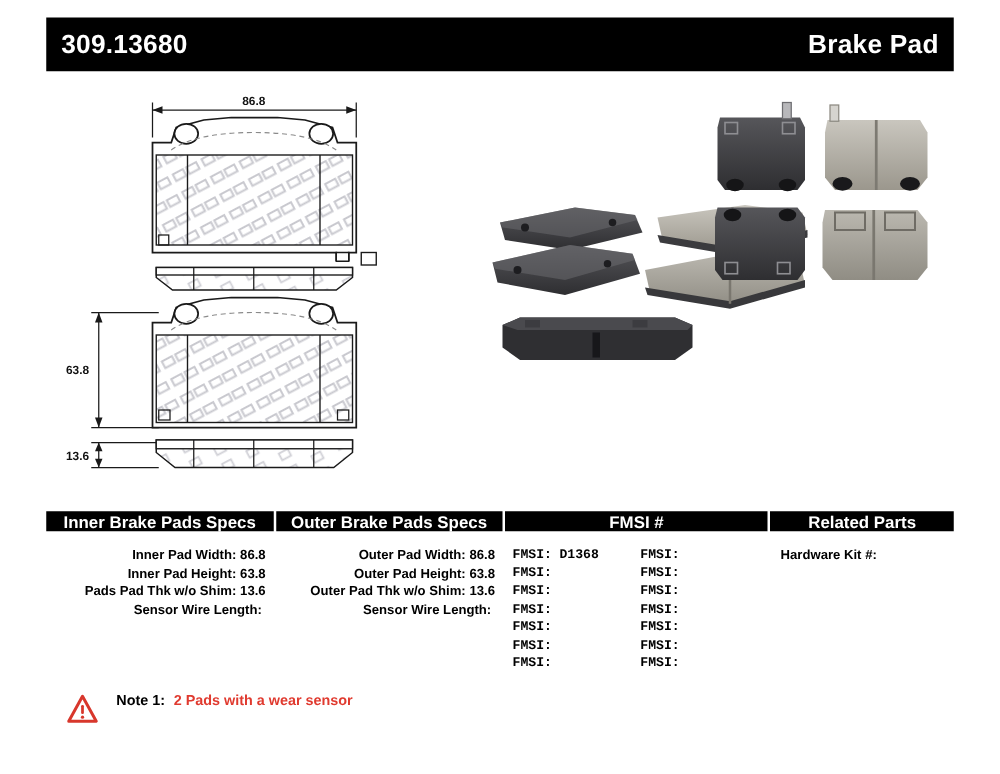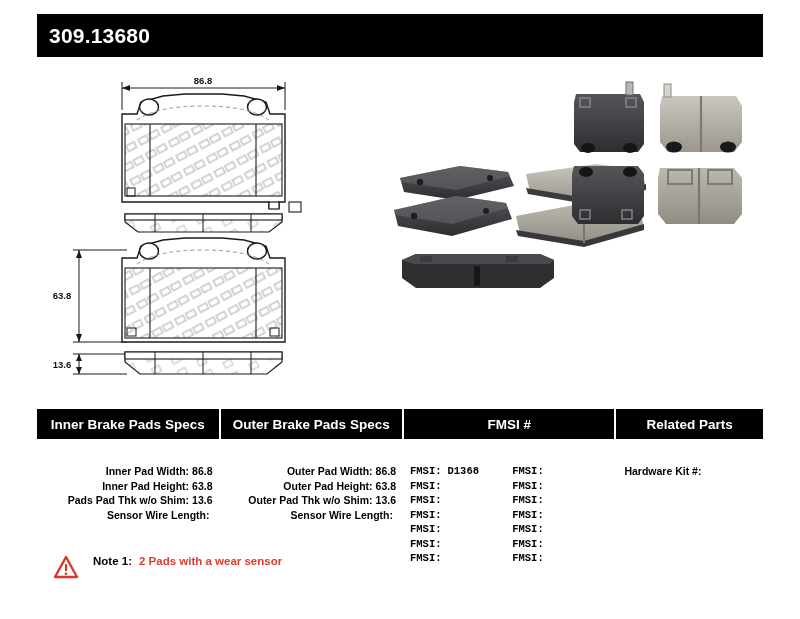--- a/index.html
+++ b/index.html
@@ -65,32 +65,32 @@
     display: flex;
     gap: 2px;
   }
   .col { position: relative; }
   .col-inner  { width: 182px; }
   .col-outer  { width: 182px; }
   .col-fmsi   { width: 211px; }
   .col-related{ width: 147px; }
 
   .col-head {
-    height: 30px;
+    height: 16px;
     background: #000000;
     color: #ffffff;
     font-size: 13.5px;
     font-weight: bold;
     display: flex;
     align-items: center;
     justify-content: center;
     white-space: nowrap;
   }
   .col-body {
-    padding-top: 25px;
+    padding-top: 12px;
     font-size: 10.5px;
     font-weight: bold;
     color: #000000;
   }
   .spec-line {
     text-align: right;
     padding-right: 6px;
     line-height: 14.5px;
     white-space: nowrap;
   }
@@ -140,20 +140,21 @@
   .note-row .note-label { display: inline-block; }
   .note-row .note-value { margin-left: 7px; color: #e03a2f; }
 </style>
 </head>
 <body>
 
 <div id="page">
 
   <div class="titlebar">
     <span class="part-no">309.13680</span>
+    <span class="product-type">Brake Pad</span>
   </div>
 
   <div class="drawings">
     <svg class="dwg-svg" width="726" height="330" viewBox="0 0 726 330">
       <defs>
         <pattern id="hatch" width="26" height="16" patternUnits="userSpaceOnUse" patternTransform="rotate(-28)">
           <rect width="26" height="16" fill="#ffffff"></rect>
           <rect x="1" y="4" width="9" height="6" fill="none" stroke="#c9c9cf" stroke-width="1.6"></rect>
           <rect x="13" y="4" width="9" height="6" fill="none" stroke="#c9c9cf" stroke-width="1.6"></rect>
         </pattern>

